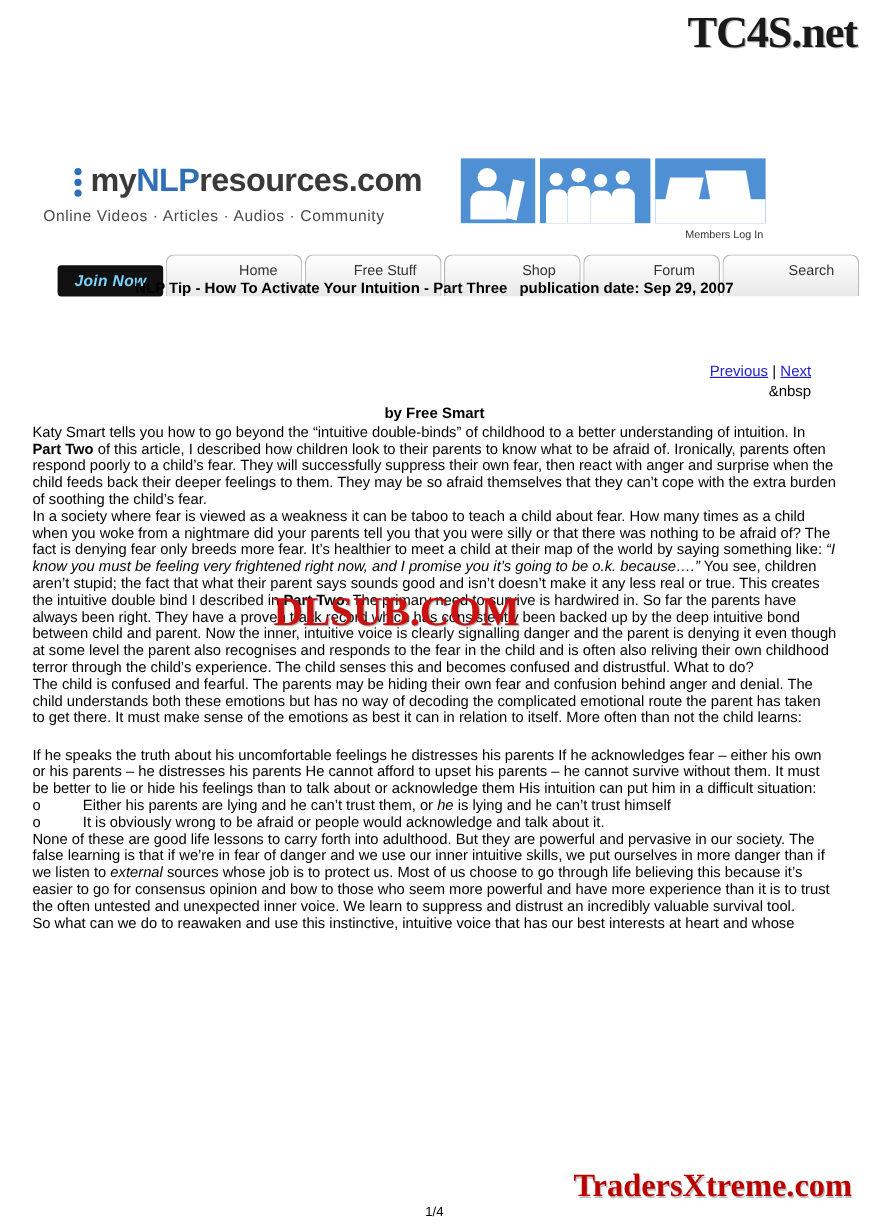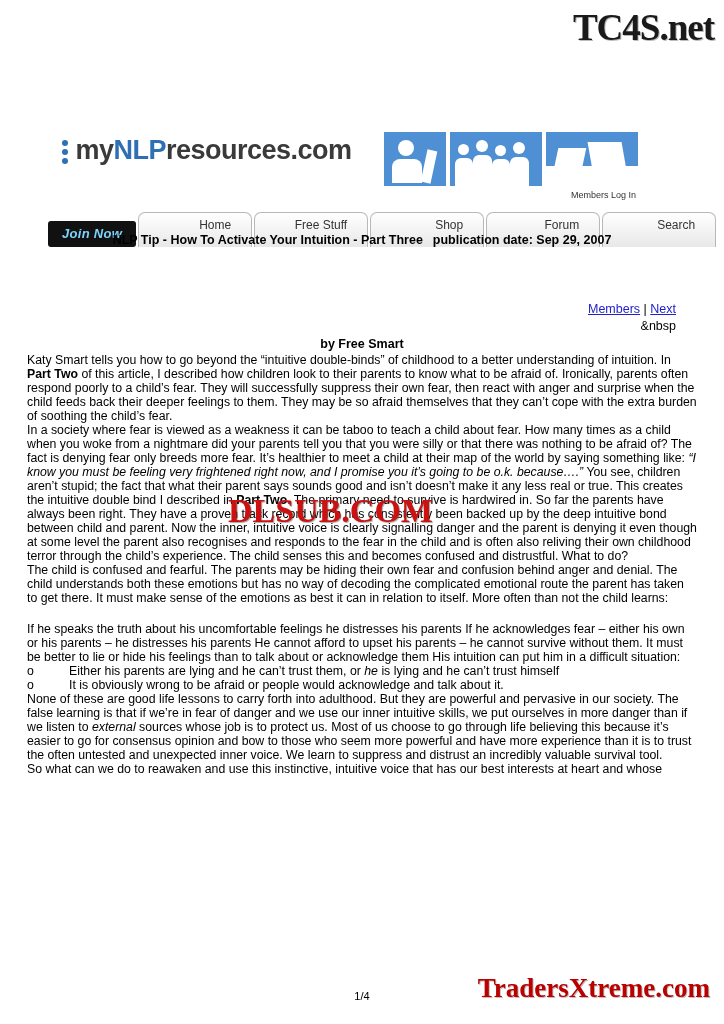--- a/index.html
+++ b/index.html
@@ -238,21 +238,21 @@
     color: #cc1111;
     letter-spacing: 0px;
     text-shadow: 1px 1px 1px rgba(0,0,0,0.35);
     white-space: nowrap;
   }
 
   
   .page-num {
     position: absolute;
     left: 0;
-    bottom: 22px;
+    bottom: 8px;
     width: 724px;
     text-align: center;
     font-size: 11px;
     color: #000;
   }
   .traders {
     position: absolute;
     right: 14px;
     bottom: 20px;
     font-family: "Liberation Serif", serif;
@@ -271,20 +271,21 @@
 
   <div class="logo-area">
     <div class="logo-line">
       <span class="logo-dots">
           <i></i>
           <i></i>
           <i></i>
         </span>
       <span class="logo-text"><span>my</span><span class="blue">NLP</span><span>resources.com</span></span>
     </div>
+    <div class="logo-sub">Online Videos · Articles · Audios · Community</div>
   </div>
 
   <div class="banner-imgs">
     <div class="banner-box b1">
       <span class="shape s1"></span>
         <span class="shape s2"></span>
         <span class="shape s3"></span>
     </div>
     <div class="banner-box wide b2">
       <span class="p" style="left:8px;  top:12px; width:11px; height:11px; border-radius:50%;"></span>
@@ -313,21 +314,21 @@
   <div class="nav-tab">Shop</div>
   <div class="nav-tab">Forum</div>
   <div class="nav-tab">Search</div>
 </div>
 
 <div class="title-line">
   <span class="title">NLP Tip - How To Activate Your Intuition - Part Three</span><span class="pubdate">publication date: Sep 29, 2007</span>
 </div>
 
 <div class="prevnext">
-  <a>Members</a>
+  <a>Previous</a>
   <span class="bar">|</span>
   <a>Next</a>
 </div>
 <div class="nbsp-line">&amp;nbsp</div>
 
 <div class="byline">by Free Smart</div>
 
 <div class="article">
 
   <p><span>Katy Smart tells you how to go beyond the “intuitive double-binds” of childhood to a better understanding of intuition. In </span><span class="b">Part Two</span><span> of this article, I described how children look to their parents to know what to be afraid of. Ironically, parents often respond poorly to a child’s fear. They will successfully suppress their own fear, then react with anger and surprise when the child feeds back their deeper feelings to them. They may be so afraid themselves that they can’t cope with the extra burden of soothing the child’s fear.</span></p>

